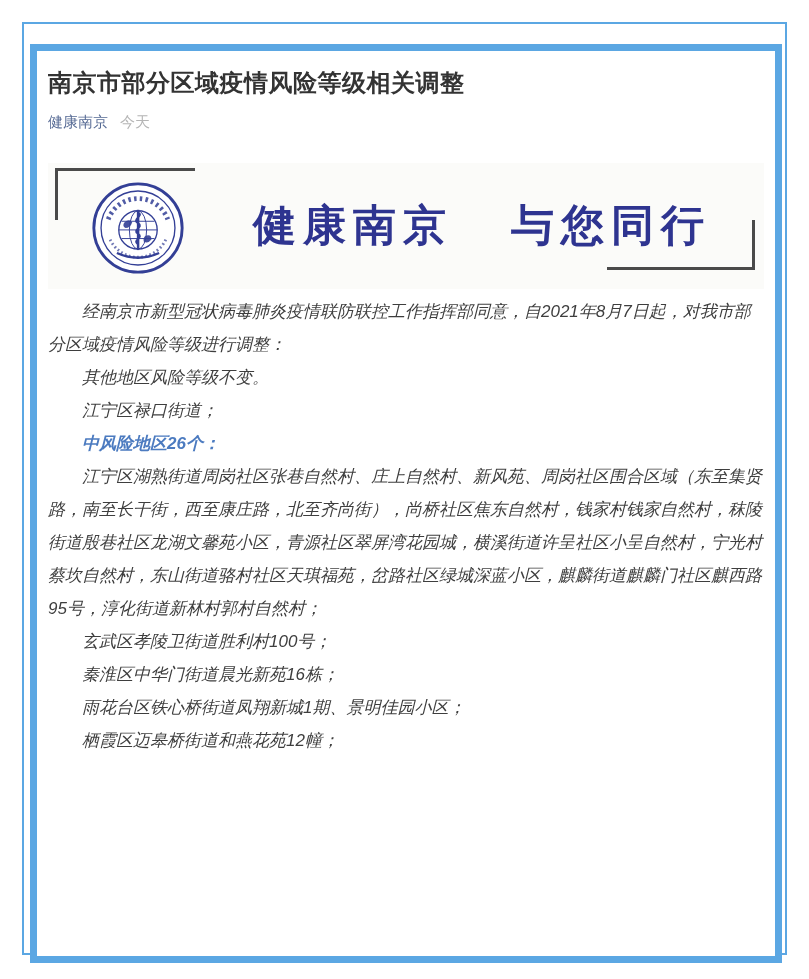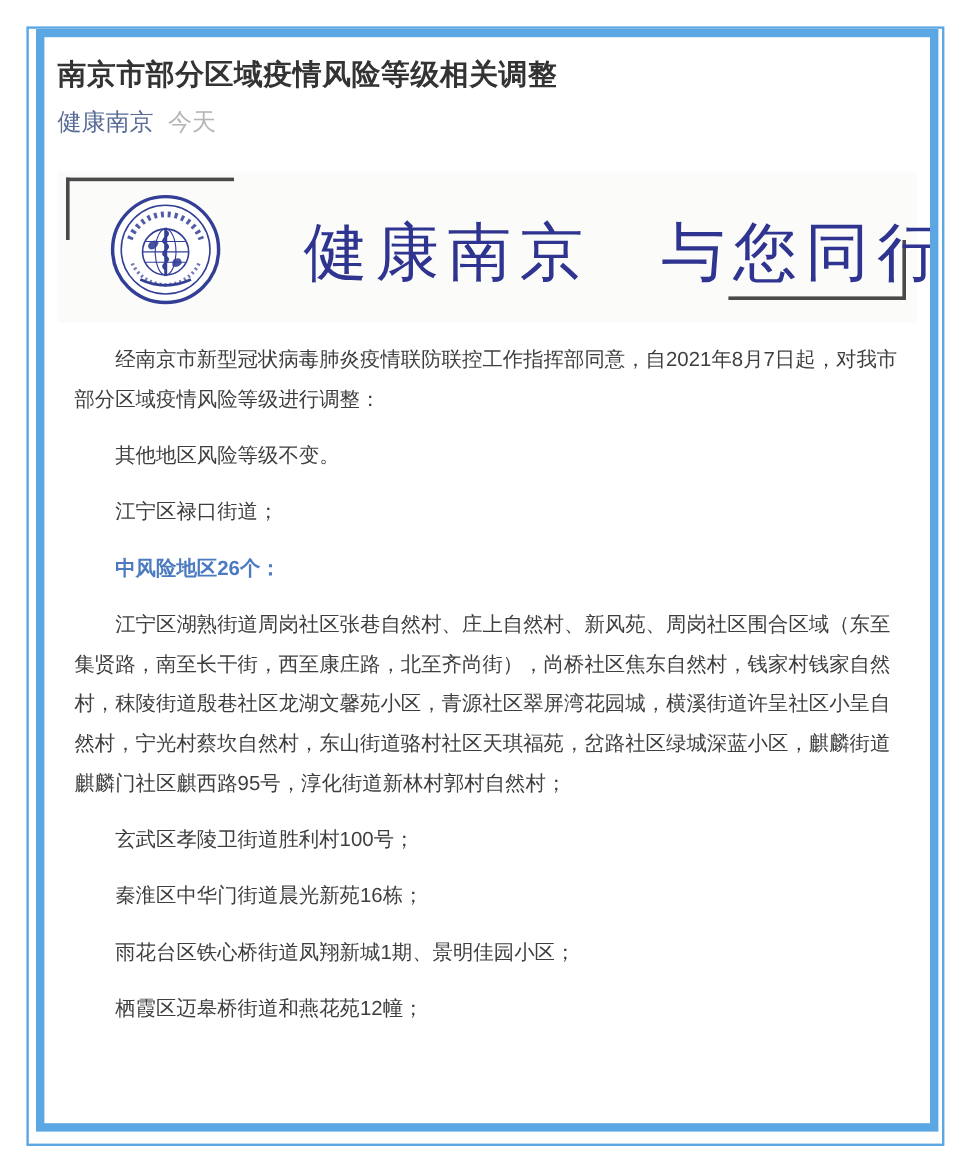--- a/index.html
+++ b/index.html
@@ -17,48 +17,48 @@
   html,body{margin:0;padding:0;}
   body{
     width:809px;height:979px;position:relative;background:#ffffff;
     font-family:"Liberation Sans", sans-serif;overflow:hidden;
   }
   .outer-line{
     position:absolute;left:22px;top:22px;width:765px;height:933px;
     border:2px solid var(--frame-blue);pointer-events:none;
   }
   .card{
-    position:absolute;left:30px;top:24px;width:752px;height:919px;
+    position:absolute;left:30px;top:44px;width:752px;height:919px;
     border:7px solid var(--frame-blue);background:#fff;
     padding:0 11px;overflow:hidden;
   }
   .title{
     margin:18px 0 0 0;font-size:24px;line-height:1.2;font-weight:600;
     color:var(--title-color);letter-spacing:0.5px;
   }
-  .byline{margin-top:14px;font-size:20px;line-height:20px;}
+  .byline{margin-top:14px;font-size:15px;line-height:20px;}
   .byline .account{color:var(--account-blue);margin-right:12px;cursor:pointer;}
   .byline .date{color:var(--date-gray);}
   .banner{
     margin-top:31px;height:126px;position:relative;background:#fbfbf9;
   }
   .bracket{position:absolute;}
   .bracket.tl{left:7px;top:5px;width:140px;height:52px;
     border-top:3px solid var(--bracket-gray);border-left:3px solid var(--bracket-gray);}
   .bracket.br{right:9px;bottom:19px;width:148px;height:50px;
     border-bottom:3px solid var(--bracket-gray);border-right:3px solid var(--bracket-gray);}
   .logo{position:absolute;left:42px;top:17px;width:96px;height:96px;}
   .slogan{
     position:absolute;left:205px;top:41px;white-space:nowrap;
-    font-size:53px;font-weight:400;color:var(--slogan-navy);
+    font-size:43px;font-weight:700;color:var(--slogan-navy);
     letter-spacing:7px;line-height:1;
   }
   .slogan .grp2{margin-left:58px;}
   .body-text{margin-top:6px;font-size:17px;line-height:33px;color:var(--body-color);}
-  .body-text p{margin:14px;text-indent:2em;}
+  .body-text p{margin:0;text-indent:2em;font-style:italic;}
   .body-text .hl{color:var(--hl-blue);font-weight:bold;}
 </style>
 </head>
 <body>
 
 <div class="outer-line"></div>
 
 <div class="card">
 
   <h1 class="title">南京市部分区域疫情风险等级相关调整</h1>

